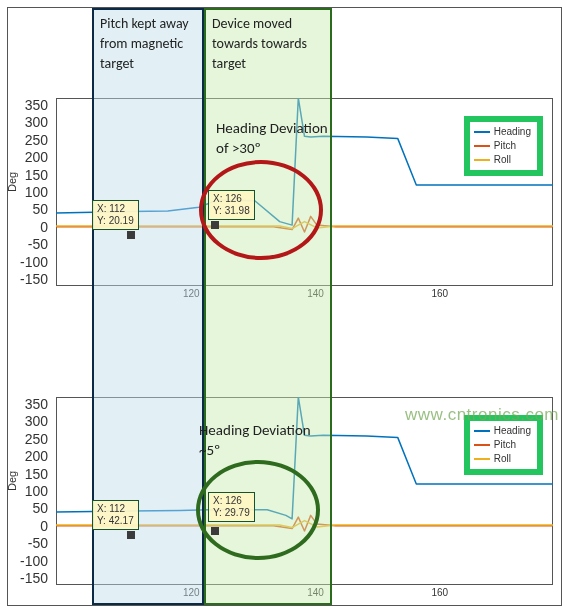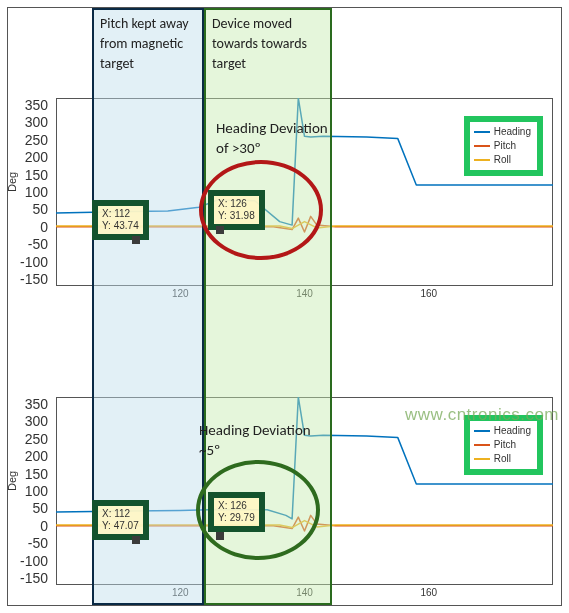--- a/index.html
+++ b/index.html
@@ -37,21 +37,21 @@
   .plot-area svg { position:absolute; inset:0; width:100%; height:100%; }
   .y-axis {
     position: absolute; left: 0; top: 90px; bottom: 20px; width: 48px;
   }
   .y-label {
     position: absolute; left: 4px; top: 50%; transform: translateY(-50%) rotate(-90deg);
     transform-origin: left center; font-size: 11px; color: #333;
   }
   .y-ticks { position: absolute; inset:0; }
   .y-tick  { position: absolute; right: 8px; font-size: 14px; color: #333; transform: translateY(-50%); }
-  .x-ticks { position: absolute; left:48px; right:8px; bottom:4px; height:14px; }
+  .x-ticks { position: absolute; left:59px; right:8px; bottom:4px; height:14px; }
   .x-tick  { position: absolute; font-size: 10px; color:#333; transform: translateX(-50%); }
   .legend-box {
     position: absolute; right: 18px; top: 98px;
     background: #fff; border: 6px solid #22c55e; padding: 3px 6px 3px 4px;
     font-size: 10px; line-height: 14px; margin-top: 10px;
   }
   .legend-row { display:flex; align-items:center; gap:4px; }
   .legend-swatch { width: 16px; height: 0; border-top: 2px solid; }
 
   
@@ -88,21 +88,21 @@
   }
   .circle-marker {
     position: absolute;
     border-radius: 50%;
     box-sizing: border-box;
     pointer-events: none;
   }
   .datatip {
     position: absolute;
     background: rgba(255,246,196,0.92);
-    border: 6px solid #14532d;
+    border: 1px solid #14532d;
     font-size: 10px;
     line-height: 12px;
     padding: 2px 4px;
     pointer-events: none;
   }
   .datatip .sq {
     position: absolute; width: 8px; height: 8px; background: #3b3b3b;
   }
   .watermark {
     position: absolute;
@@ -220,32 +220,32 @@
 <div class="region-caption" style="left:212px; width:116px;">Device moved towards towards target</div>
 
 <div class="annot" style="left:216px; top:118px; width:120px;">Heading Deviation of &gt;30º</div>
 <div class="circle-marker" style="left:199px; top:160px; width:124px; height:100px; border:4px solid var(--circ-red);"></div>
 
 <div class="annot" style="left:199px; top:420px; width:120px;">Heading Deviation ~5º</div>
 <div class="circle-marker" style="left:196px; top:460px; width:124px; height:100px; border:4px solid var(--circ-green);"></div>
 
 <div class="datatip" style="left:92px; top:200px;">
   <span>X: 112</span><br>
-  <span>Y: 43.74</span>
+  <span>Y: 20.19</span>
   <span class="sq" style="left:34px; top:30px;"></span>
 </div>
 <div class="datatip" style="left:208px; top:190px;">
   <span>X: 126</span><br>
   <span>Y: 31.98</span>
   <span class="sq" style="left:2px; top:30px;"></span>
 </div>
 
 <div class="datatip" style="left:92px; top:500px;">
   <span>X: 112</span><br>
-  <span>Y: 47.07</span>
+  <span>Y: 42.17</span>
   <span class="sq" style="left:34px; top:30px;"></span>
 </div>
 <div class="datatip" style="left:208px; top:492px;">
   <span>X: 126</span><br>
   <span>Y: 29.79</span>
   <span class="sq" style="left:2px; top:34px;"></span>
 </div>
 
 <div class="watermark">www.cntronics.com</div>
 

